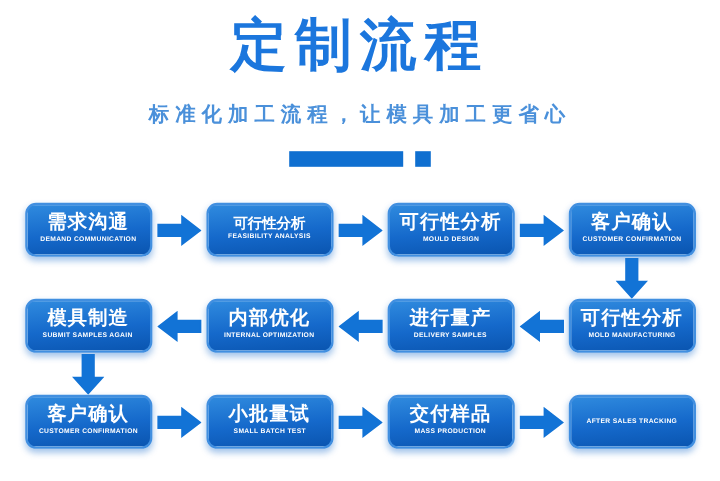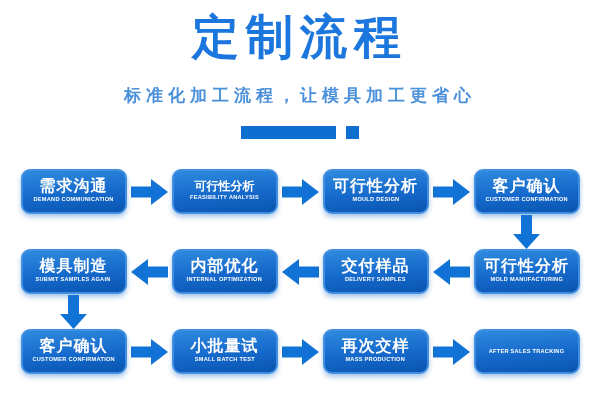--- a/index.html
+++ b/index.html
@@ -156,21 +156,21 @@
     <div class="cell step">
       <span class="zh">内部优化</span>
       <span class="en">INTERNAL OPTIMIZATION</span>
     </div>
     <div class="cell arrow">
       <svg width="37" height="26" viewBox="0 0 37 26">
           <path d="M37 7.5 H17 V0 L0 13 L17 26 V18.5 H37 Z"></path>
         </svg>
     </div>
     <div class="cell step">
-      <span class="zh">交付样品</span>
+      <span class="zh">进行量产</span>
       <span class="en">DELIVERY SAMPLES</span>
     </div>
     <div class="cell arrow">
       <svg width="37" height="26" viewBox="0 0 37 26">
           <path d="M37 7.5 H17 V0 L0 13 L17 26 V18.5 H37 Z"></path>
         </svg>
     </div>
     <div class="cell step">
       <span class="zh">可行性分析</span>
       <span class="en">MOLD MANUFACTURING</span>
@@ -195,21 +195,21 @@
     <div class="cell step">
       <span class="zh">小批量试</span>
       <span class="en">SMALL BATCH TEST</span>
     </div>
     <div class="cell arrow">
       <svg width="37" height="26" viewBox="0 0 37 26">
           <path d="M0 7.5 H20 V0 L37 13 L20 26 V18.5 H0 Z"></path>
         </svg>
     </div>
     <div class="cell step">
-      <span class="zh">再次交样</span>
+      <span class="zh">交付样品</span>
       <span class="en">MASS PRODUCTION</span>
     </div>
     <div class="cell arrow">
       <svg width="37" height="26" viewBox="0 0 37 26">
           <path d="M0 7.5 H20 V0 L37 13 L20 26 V18.5 H0 Z"></path>
         </svg>
     </div>
     <div class="cell step">
       <span class="en">AFTER SALES TRACKING</span>
     </div>

